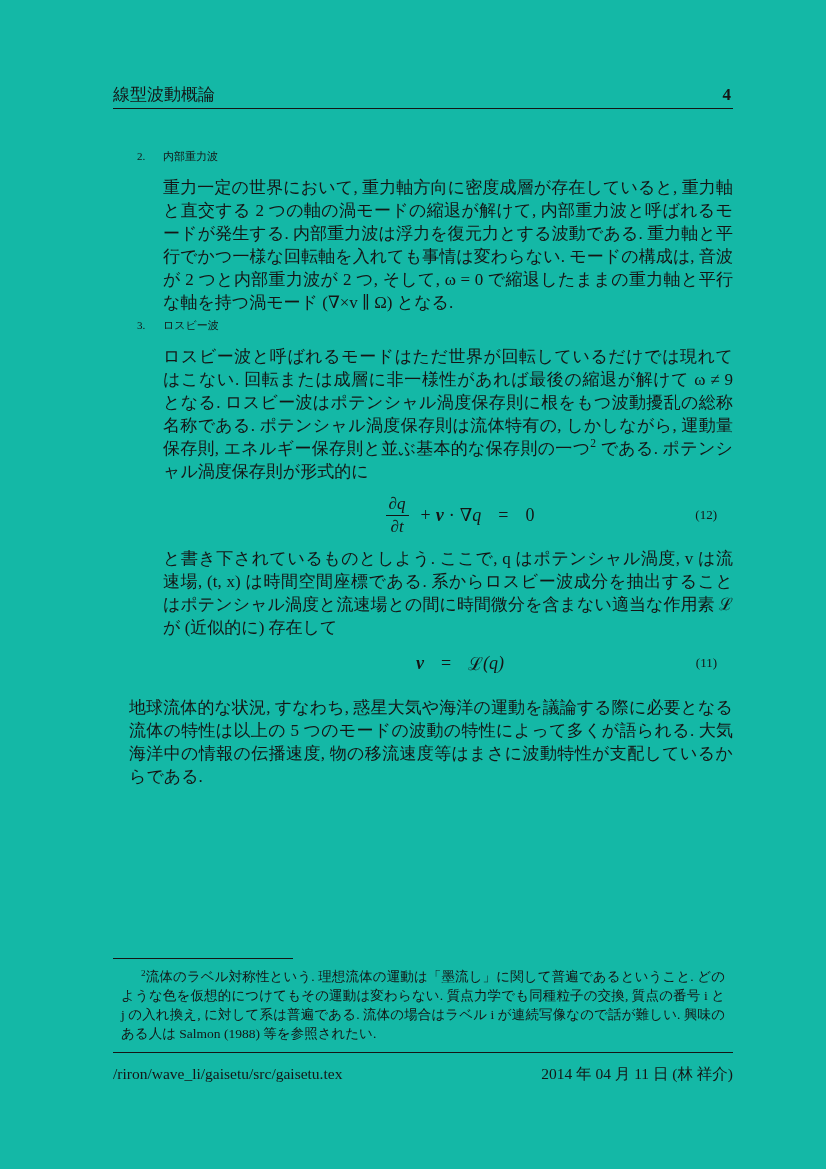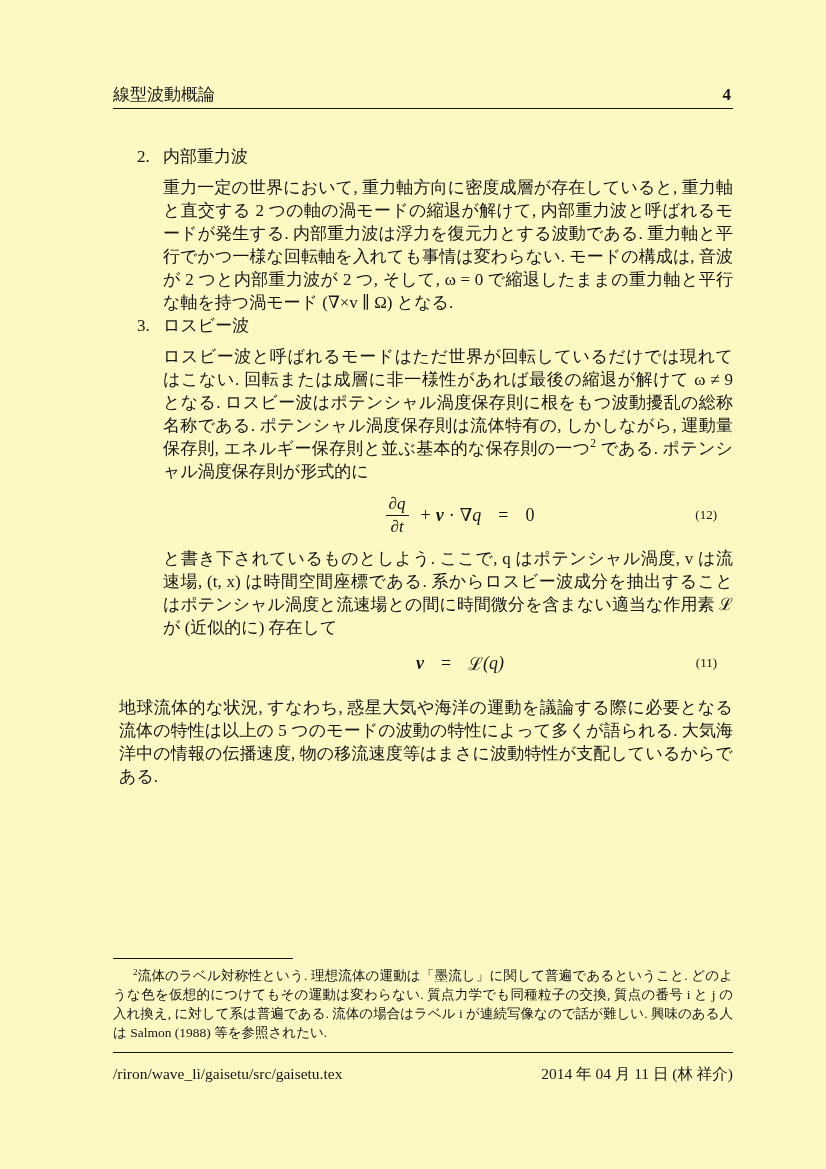--- a/index.html
+++ b/index.html
@@ -1,41 +1,41 @@
 <!DOCTYPE html>
 <html><head>
 <meta charset="utf-8">
 <style>
   html, body { margin: 0; padding: 0; background: #ffffff; }
   .page {
     position: relative;
     width: 826px;
     height: 1169px;
     margin: 0 auto;
-    background: #fef9c3;
+    background: #14b8a6;
     color: #151515;
     font-family: "Liberation Serif", "DejaVu Serif", serif;
     overflow: hidden;
     box-sizing: border-box;
     padding: 0 93px 0 113px;
   }
   
   .header {
     position: relative;
     margin-top: 84px;
     height: 24px;
     border-bottom: 1px solid #151515;
     font-size: 17px;
     line-height: 22px;
   }
   .running-title { position: absolute; left: 0; top: 0; white-space: nowrap; }
   .header-section-title { position: absolute; left: 92px; top: 0; white-space: nowrap; }
   .page-number { position: absolute; right: 2px; top: 0; font-weight: bold; }
   
-  .item-head { font-size: 17px; line-height: 23px; }
+  .item-head { font-size: 11px; line-height: 23px; }
   .item-number { display: inline-block; width: 26px; padding-left: 24px; }
   .item-title { font-family: "Liberation Sans", "DejaVu Sans", sans-serif; }
   .jp-par {
     margin: 8px 0 0 50px;
     font-size: 17px;
     line-height: 23px;
     text-align: justify;
     word-break: break-all;
     line-break: anywhere;
   }
@@ -56,32 +56,32 @@
   .math-it { font-style: italic; }
   .math-bi { font-style: italic; font-weight: bold; }
   .frac { display: inline-flex; flex-direction: column; align-items: center; vertical-align: middle; margin-right: 7px; font-size: 17px; line-height: 20px; }
   .frac .fnum { border-bottom: 1px solid #151515; padding: 0 3px 1px 3px; }
   .frac .fden { padding-top: 1px; }
   .eq-op { margin: 0 5px; }
   .eq-rel { margin: 0 17px; }
   .eq-num { position: absolute; right: 16px; top: 50%; transform: translateY(-50%); font-size: 13px; text-align: center; }
   
   .closing-par {
-    margin: 18px 0 0 6px;
+    margin: 18px 0 0 16px;
     font-size: 17px;
     line-height: 23px;
     text-align: justify;
     word-break: break-all;
     line-break: anywhere;
   }
   
   .footnote { position: absolute; left: 113px; right: 93px; top: 958px; }
   .fn-rule { width: 180px; border-top: 1px solid #151515; margin-bottom: 7px; }
   .fn-text {
-    margin: 0;
+    margin: 8px;
     font-size: 13.5px;
     line-height: 19px;
     text-align: justify;
     word-break: break-all;
     line-break: anywhere;
     text-indent: 20px;
   }
   sup { font-size: 68%; vertical-align: super; line-height: 0; }
   
   .footer { position: absolute; left: 113px; right: 93px; top: 1052px; }

